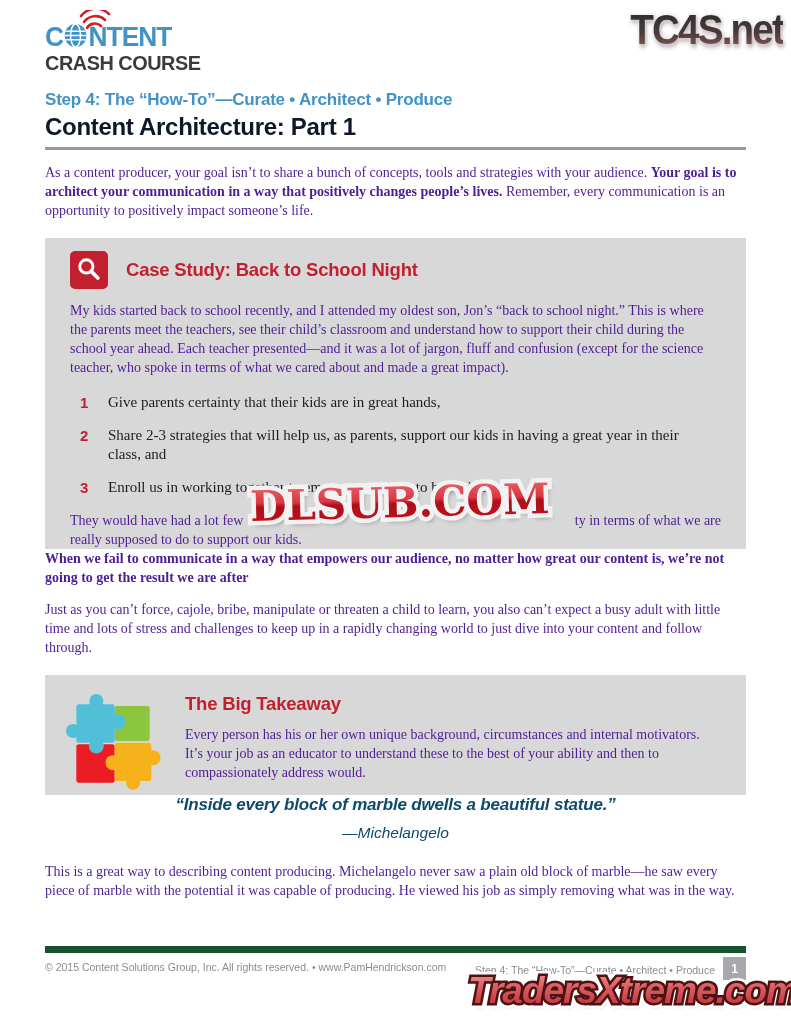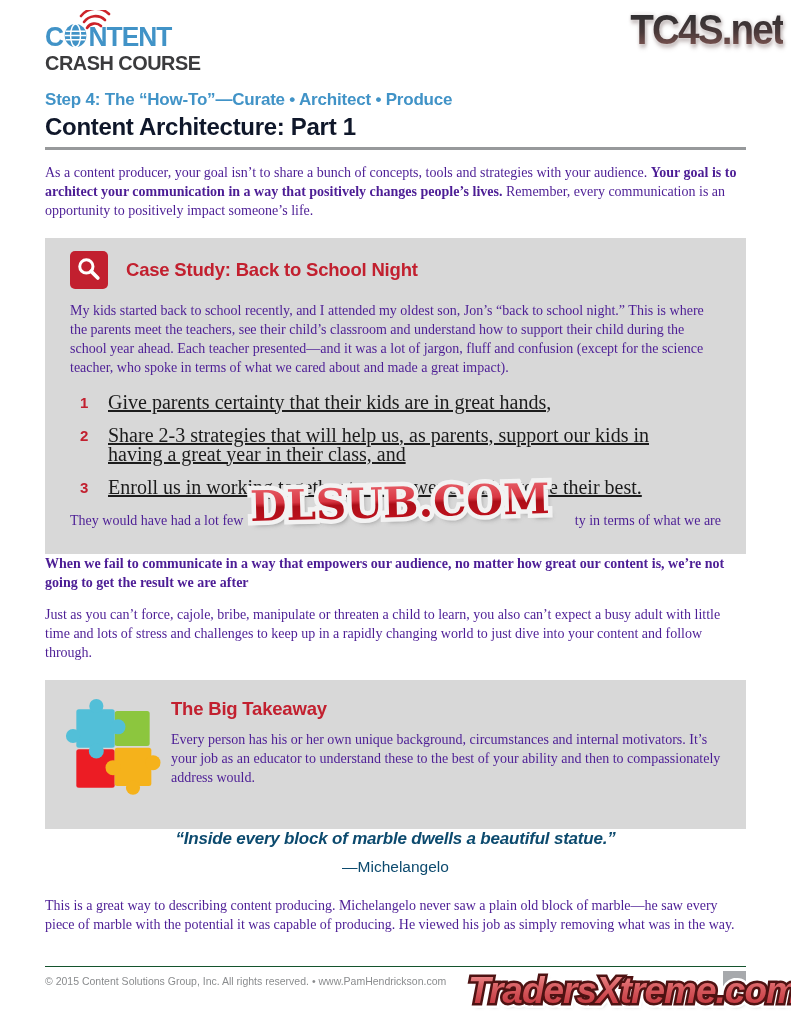--- a/index.html
+++ b/index.html
@@ -58,54 +58,54 @@
   .page-title { margin-top:3px; font-family:"Liberation Sans",sans-serif; font-weight:700;
     font-size:24px; color:#0f172a; letter-spacing:-.3px; }
   .title-rule { margin-top:6px; height:3px; background:#97999b; }
 
   
   p.body { font-size:14px; line-height:19px; color:#4c1d95; }
   .intro { margin-top:13px; }
   b.strong { font-weight:700; }
 
   
-  .graybox { background:#d8d8d8; margin-top:18px; padding:13px 25px 24px 25px; position:relative; }
+  .graybox { background:#d8d8d8; margin-top:18px; padding:13px 25px 0 25px; position:relative; }
   .case-head { display:flex; align-items:center; gap:18px; margin-bottom:12px; }
   .mag-badge { width:38px; height:38px; background:#C2202F; border-radius:5px;
     display:flex; align-items:center; justify-content:center; flex:0 0 auto; }
   .box-heading { font-family:"Liberation Sans",sans-serif; font-weight:700; font-size:18.5px;
     color:#C2202F; letter-spacing:-.2px; }
   .case p.body { margin-bottom:14px; }
   .case p.body:last-child { margin-bottom:0; }
 
   .num-list { margin:16px 0 2px 10px; }
   .num-row { display:flex; gap:16px; margin-bottom:14px; }
   .num-badge { font-family:"Liberation Sans",sans-serif; font-weight:700; color:#C2202F;
     font-size:15px; line-height:19px; flex:0 0 12px; }
-  .num-text { font-size:20px; line-height:19px; max-width:600px;text-decoration:underline; }
+  .num-text { font-size:15px; line-height:19px; max-width:600px; }
 
   .obscured-line1 { display:flex; justify-content:space-between; white-space:nowrap;gap:32px; }
 
   
-  .takeaway { display:flex; gap:8px; padding:14px 25px 29px 18px; }
+  .takeaway { display:flex; gap:22px; padding:14px 25px 0 18px; }
   .puzzle { flex:0 0 100px; margin-top:2px; }
   .takeaway-body { padding-top:4px; }
   .takeaway-body .box-heading { margin-bottom:10px; }
   .takeaway-body p.body { max-width:560px; }
 
   
   .quote { text-align:center; font-family:"Liberation Sans",sans-serif;
     color:#0c4a6e; }
   .quote-text { font-weight:700; font-style:italic; font-size:17px; letter-spacing:-.2px; }
-  .quote-attr { margin-top:9px; font-size:15.5px; }
+  .quote-attr { margin-top:9px; font-style:italic; font-size:15.5px; }
   .closing { margin-top:20px; }
 
   
-  .footer { position:absolute; left:45px; right:45px; top:966px;
-    border-top:1px solid #14532d; padding-top:8px;
+  .footer { position:absolute; left:45px; right:45px; top:946px;
+    border-top:7px solid #14532d; padding-top:8px;
     display:flex; justify-content:space-between; align-items:flex-start;
     font-family:"Liberation Sans",sans-serif; font-size:10.5px; color:#8a8c8e; }
   .footer-right { display:flex; align-items:flex-start; gap:8px; }
   .footer-right .ftext { position:relative; top:3px; }
   .page-badge { width:23px; height:23px; background:#a7a9ac; color:#ffffff;
     display:flex; align-items:center; justify-content:center;
     font-weight:700; font-size:12px; position:relative; top:-4px; }
 </style>
 </head>
 <body>
@@ -172,20 +172,21 @@
         <div class="num-row">
           <span class="num-badge">3</span>
           <span class="num-text">Enroll us in working together to empower our kids to be their best.</span>
         </div>
       </div>
       <p class="body">
         <span class="obscured-line1">
           <span>They would have had a lot few</span>
           <span>ty in terms of what we are</span>
         </span>
+        <span>really supposed to do to support our kids.</span>
       </p>
     </div>
 
     
     <p class="body strong" style="font-weight:700;">When we fail to communicate in a way that empowers our audience, no matter how great our content is, we’re not going to get the result we are after</p>
     <p class="body" style="margin-top:13px;">Just as you can’t force, cajole, bribe, manipulate or threaten a child to learn, you also can’t expect a busy adult with little time and lots of stress and challenges to keep up in a rapidly changing world to just dive into your content and follow through.</p>
 
     
     <div class="graybox takeaway">
       <div class="puzzle">

